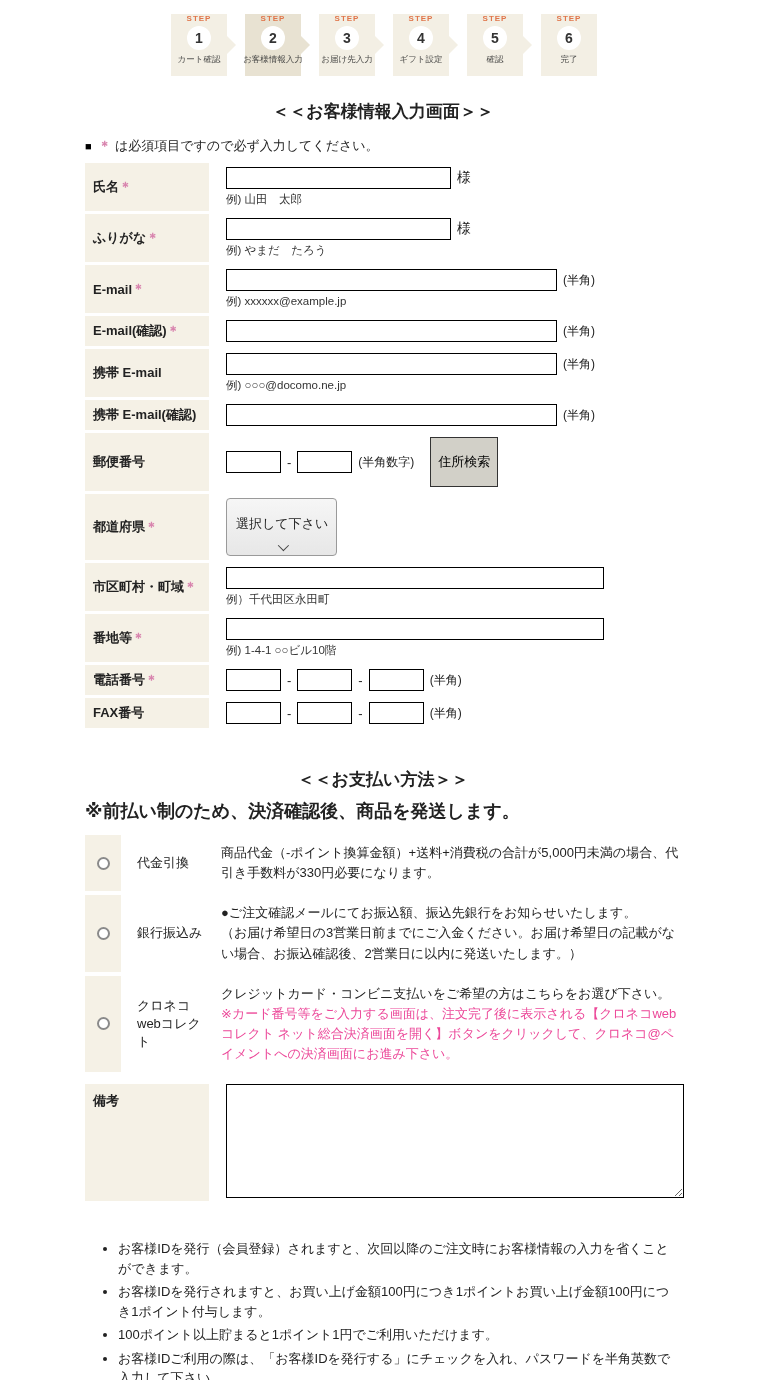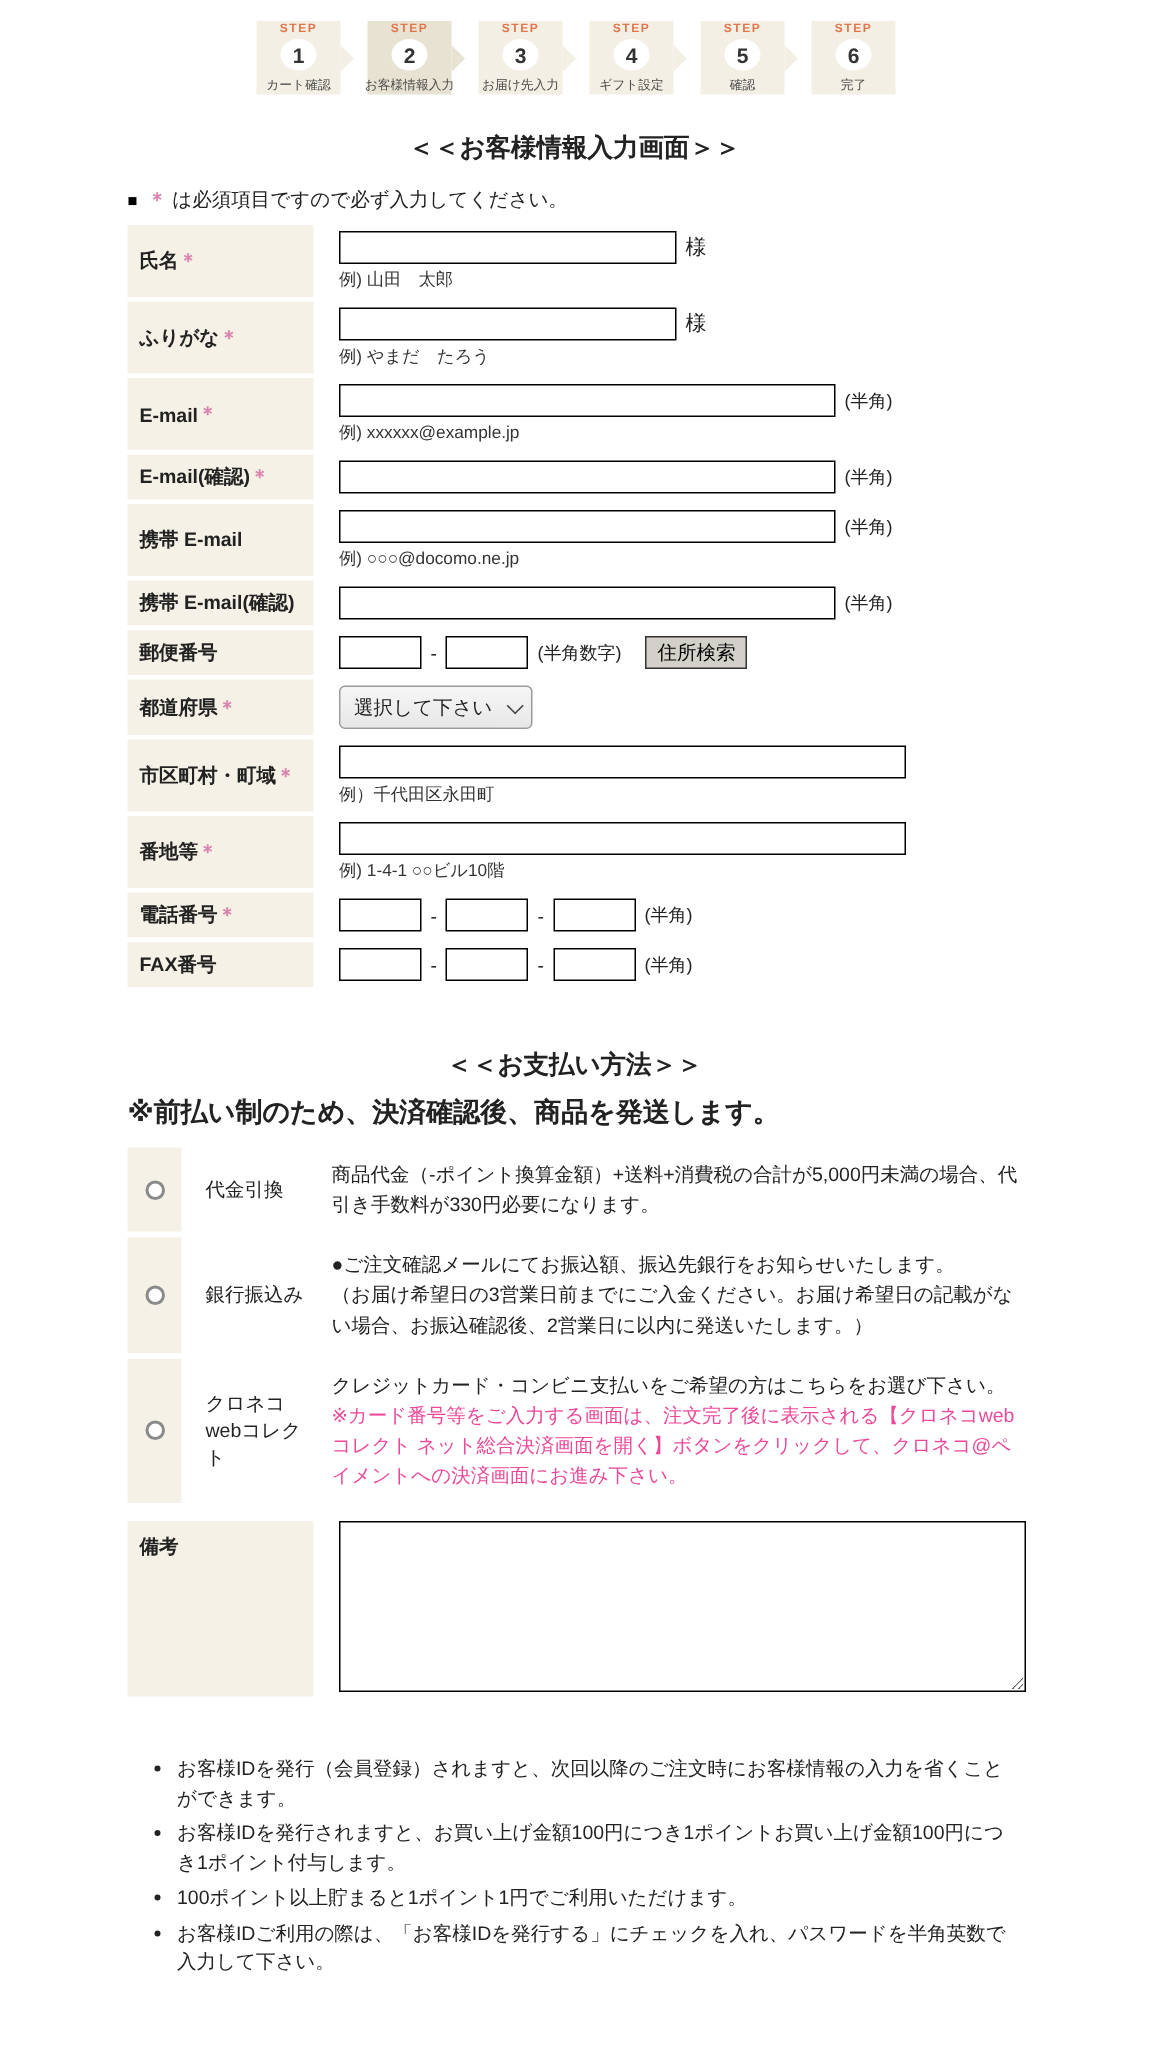--- a/index.html
+++ b/index.html
@@ -5,21 +5,21 @@
   * { box-sizing: border-box; margin: 0; padding: 0; }
   html,body { background:#fff; }
   body {
     width: 768px; min-height: 1380px; margin: 0 auto;
     font-family: "Liberation Sans", "DejaVu Sans", sans-serif;
     font-size: 13px; color: #222;
   }
   
   .steps { display:flex; justify-content:center; gap:18px; padding-top:14px; }
   .step {
-    position:relative; width:56px; height:49px; background:#f3efe4;
+    position:relative; width:56px; height:62px; background:#f3efe4;
     display:flex; flex-direction:column; align-items:center; justify-content:flex-start;
   }
   .step:not(:last-child)::after {
     content:""; position:absolute; right:-9px; top:50%; transform:translateY(-50%);
     border-left:9px solid #f3efe4; border-top:9px solid transparent; border-bottom:9px solid transparent;
   }
   .step.active { background:#e8e2d2; }
   .step.active:not(:last-child)::after { border-left-color:#e8e2d2; }
   .step-tag { font-size:8px; font-weight:bold; letter-spacing:1px; color:#e0764b; }
   .step-num {
@@ -49,26 +49,26 @@
   }
   .in-name { width:225px; }
   .in-mail { width:331px; }
   .in-wide { width:378px; }
   .in-small { width:55px; height:24px; }
   .suffix { font-size:14px; }
   .halfw { font-size:12px;text-align:right; }
   .example { font-size:11.5px; color:#333; margin-top:3px; }
   .addr-search {
     margin-left:10px; background:#d2d0c8; border:1px solid #333; font-size:13px;
-    padding:1px 7px; color:#000; cursor:pointer;
+    padding:15px 7px; color:#000; cursor:pointer;
     font-family: "Liberation Sans", "DejaVu Sans", sans-serif;
   }
   .sel {
     display:inline-flex; align-items:center; gap:10px; border:1px solid #9a9a9a; border-radius:4px;
-    background:linear-gradient(#f6f6f6,#e7e7e7); padding:5px 8px 4px 9px; font-size:13px; cursor:pointer;
+    background:linear-gradient(#f6f6f6,#e7e7e7); padding:16px 8px 4px 9px; font-size:13px; cursor:pointer;flex-direction:column;
   }
   .chev { width:8px; height:8px; border-right:1.5px solid #444; border-bottom:1.5px solid #444;
     transform:rotate(45deg) translateY(-2px); }
   
   .pay-title { text-align:center; font-size:17px; font-weight:bold; margin-top:40px; }
   .pay-note { font-weight:bold; margin-top:8px; font-size:18px; }
   .pay-table { margin-top:12px; }
   .prow { display:flex; margin-bottom:4px; }
   .pradio { width:36px; flex:0 0 36px; background:#f5f1e6; display:flex; align-items:center; justify-content:center; }
   .radio { width:13px; height:13px; border:2px solid #8a8a8a; border-radius:50%; background:#fff; cursor:pointer; }

